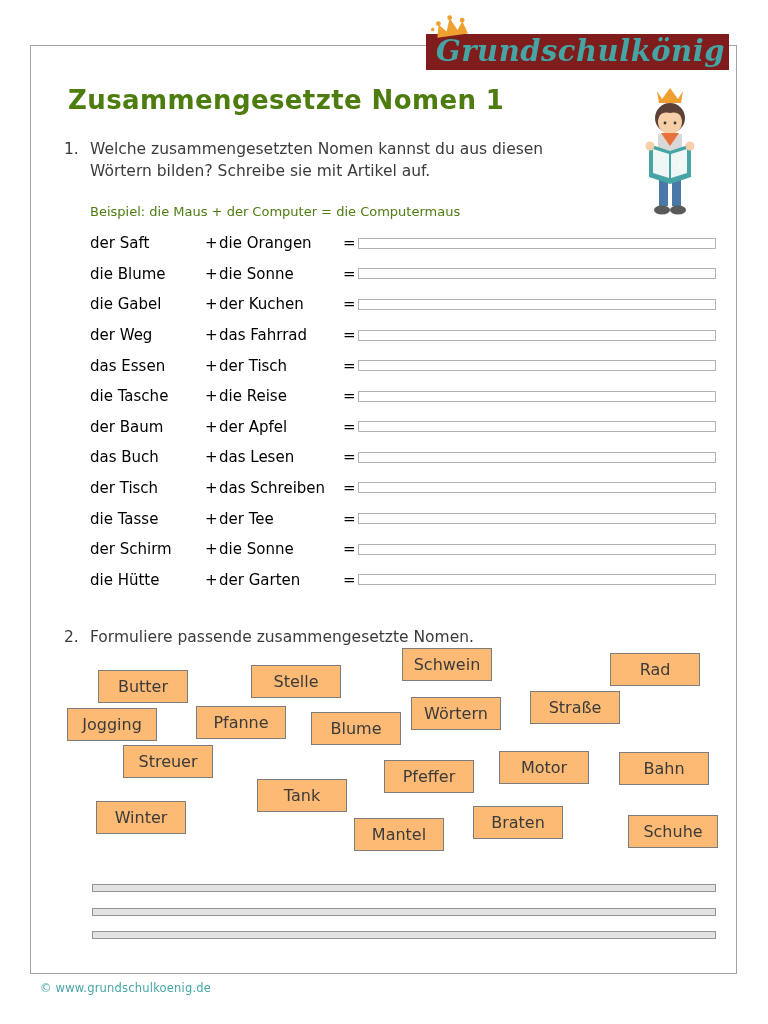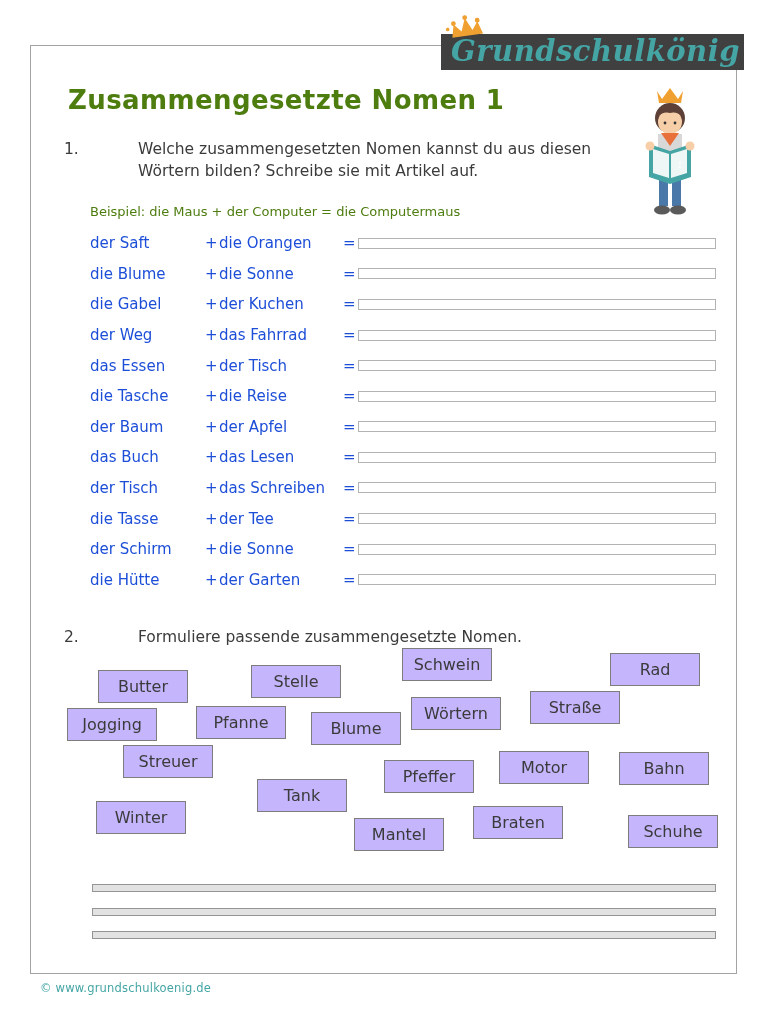--- a/index.html
+++ b/index.html
@@ -3,50 +3,50 @@
 <meta charset="utf-8">
 <style>
   * { margin:0; padding:0; box-sizing:border-box; }
   html,body { width:768px; height:1024px; background:#ffffff; overflow:hidden; }
   body { position:relative; font-family:"DejaVu Sans", sans-serif; color:#3f3f3f; }
 
   .frame { position:absolute; left:30px; top:45px; width:707px; height:929px;
            border:1.5px solid #a3a3a3; background:#fff; }
 
   
-  .logo { position:absolute; top:34px; right:24px; z-index:5; background:#404040; padding:0 4px 2px 10px; }
+  .logo { position:absolute; top:34px; right:39px; z-index:5; background:#7f1d1d; padding:0 4px 2px 10px; }
   .logo-text { font-family:"DejaVu Serif", serif; font-style:italic; font-weight:bold;
                font-size:29px; color:#45a5a5; letter-spacing:0.5px; }
   .logo-crown { position:absolute; left:4px; top:-20px; transform:rotate(-8deg); }
 
   
   .title { position:absolute; left:68px; top:85px; font-size:26px; font-weight:bold;
            color:#4d7c0f; letter-spacing:0.4px; z-index:2; }
 
   
   .boy { position:absolute; left:628px; top:84px; width:84px; height:140px; z-index:2; }
 
   
   .task1 { position:absolute; left:64px; top:138px; width:652px; z-index:1; }
   .task-heading { display:flex; font-size:15.5px; line-height:1.45; color:#3b3b3b; }
   .task-num { width:26px; flex:none; }
-  .task-text { width:510px;margin-left:48px; }
+  .task-text { width:510px; }
   .example { margin:21px 0 0 26px; font-size:13px; color:#4d7c0f; }
   .rows { margin:9px 0 0 26px; width:626px; }
-  .row { display:flex; align-items:center; height:30.6px; font-size:15px; color:#1d4ed8; }
+  .row { display:flex; align-items:center; height:30.6px; font-size:15px; color:#000000; }
   .w1 { width:115px; flex:none; }
   .plus { width:14px; flex:none; }
   .w2 { width:124px; flex:none; }
   .eq { width:15px; flex:none; }
   .answer-box { flex:1; height:11px; border:1px solid #b3b3b3; background:#fff; }
 
   
   .task2-heading { position:absolute; left:64px; top:626px; width:650px; z-index:1; }
   .word-cloud { position:absolute; left:30px; top:645px; width:708px; height:215px; z-index:1; }
-  .word-box { position:absolute; width:90px; height:33px; border:1.4px solid #7d7d7d; background:#c4b5fd;
+  .word-box { position:absolute; width:90px; height:33px; border:1.4px solid #7d7d7d; background:#fdba74;
               display:flex; align-items:center; justify-content:center; font-size:16px; color:#3b3b3b; }
 
   .answer-lines { position:absolute; left:92px; top:884px; width:624px; z-index:1; }
   .answer-line { height:8px; background:#e2e2e2; border:1px solid #949494; margin-bottom:15.5px; }
 
   .footer { position:absolute; left:40px; top:981px; font-size:11.5px; color:#45a5a5; letter-spacing:0.2px; }
 </style>
 </head>
 <body>
 

